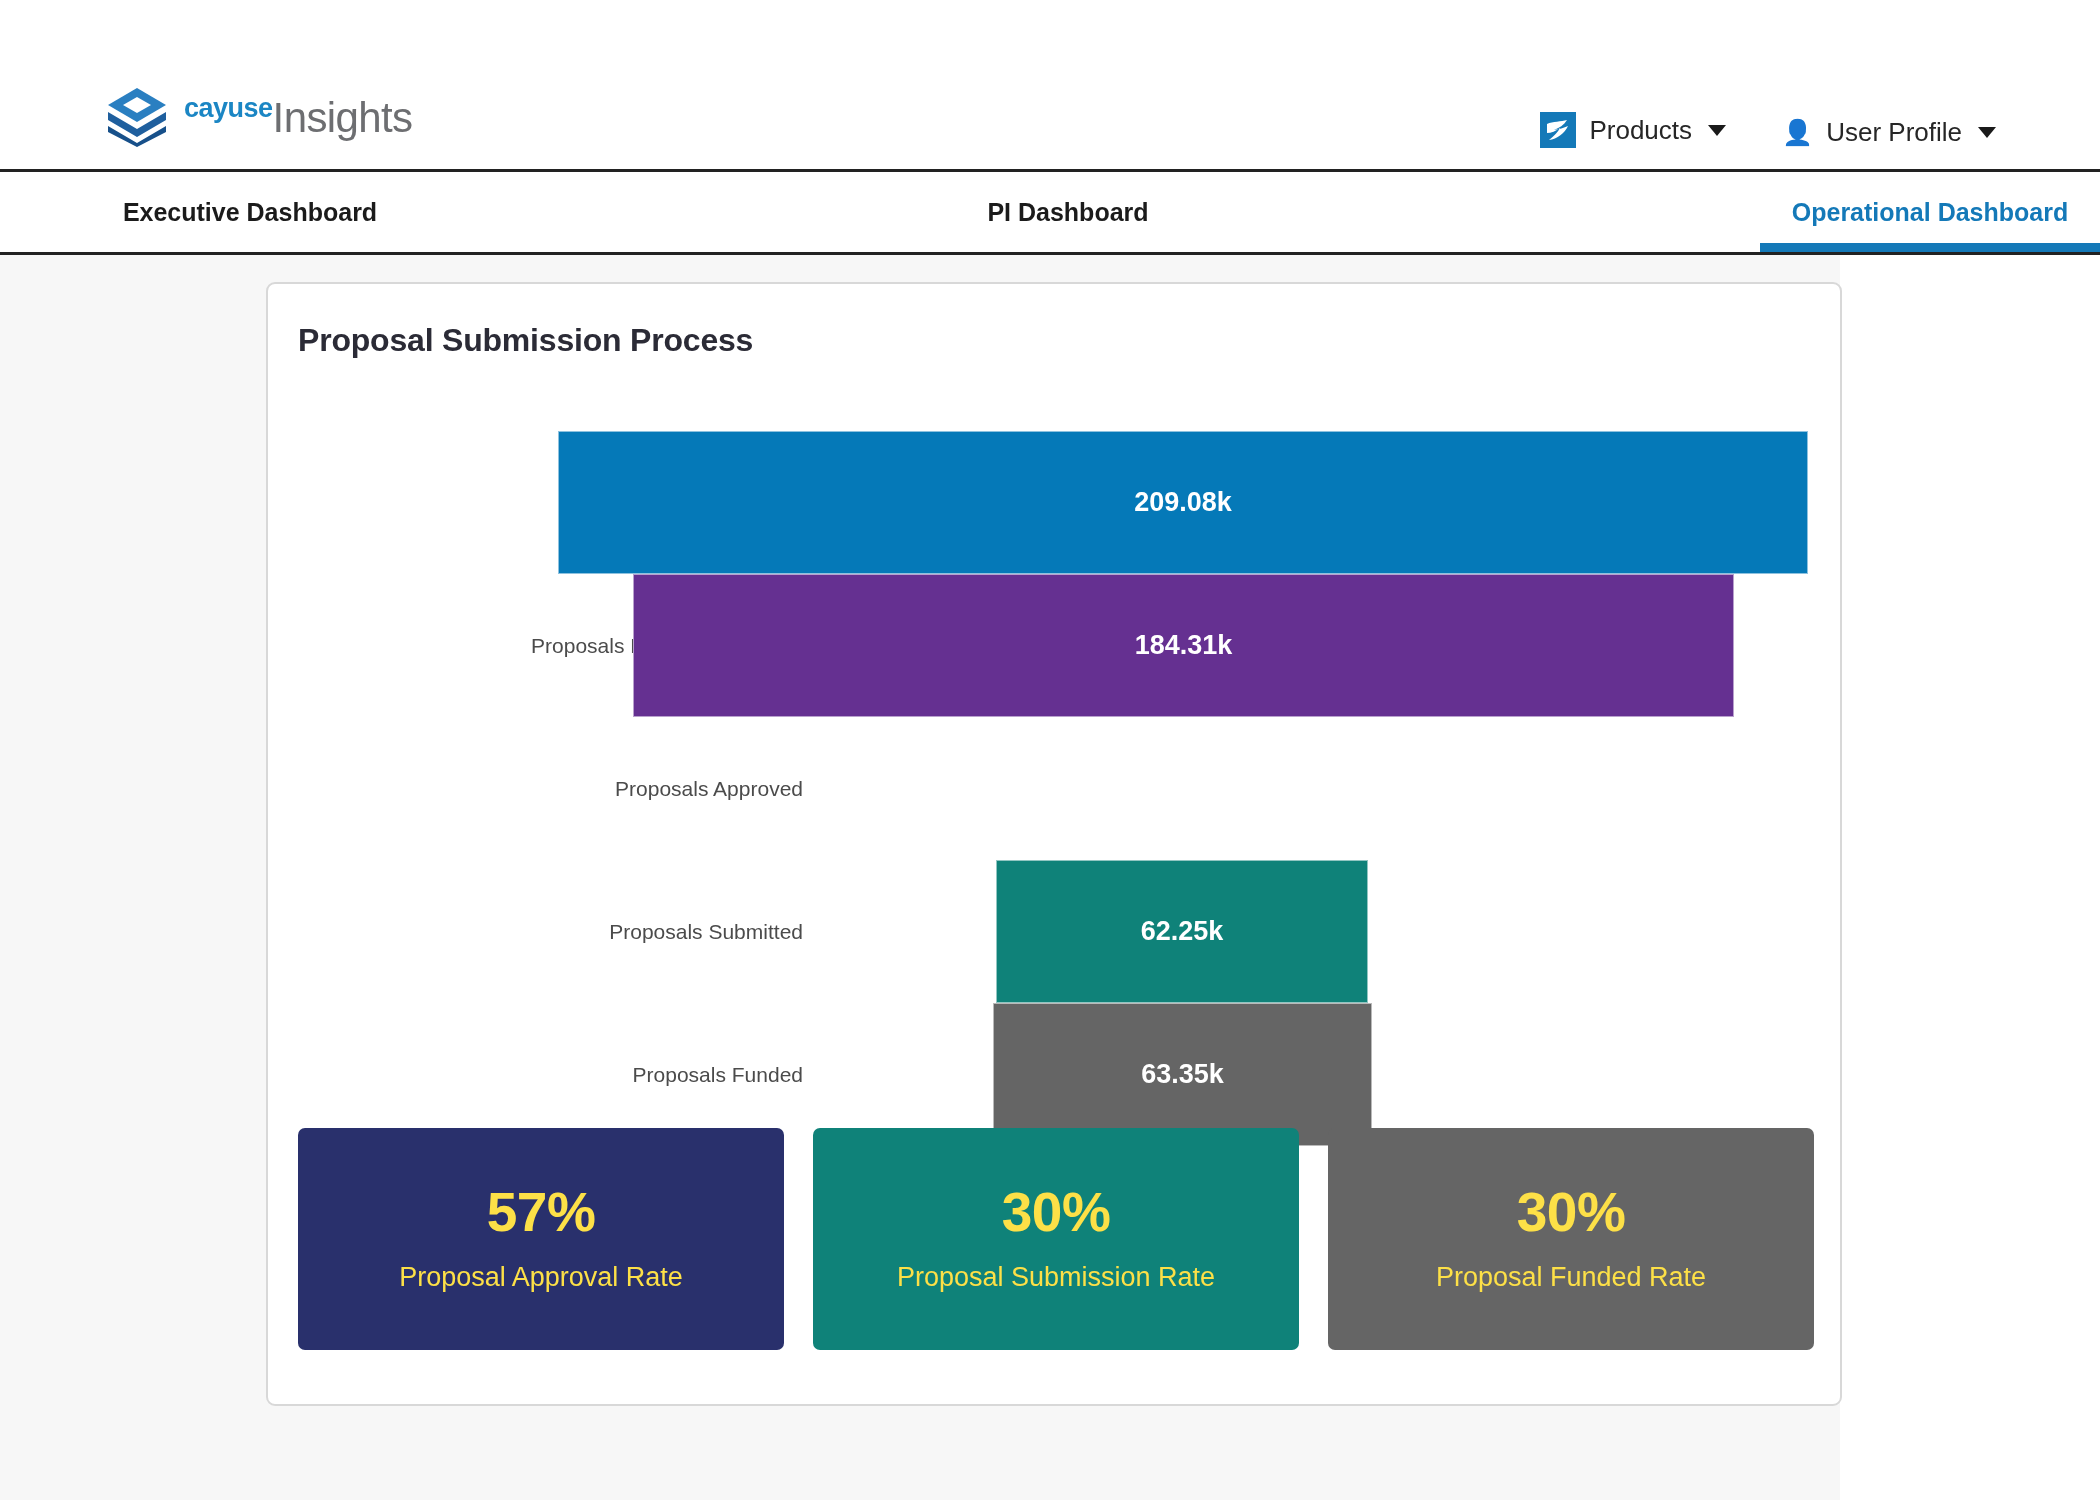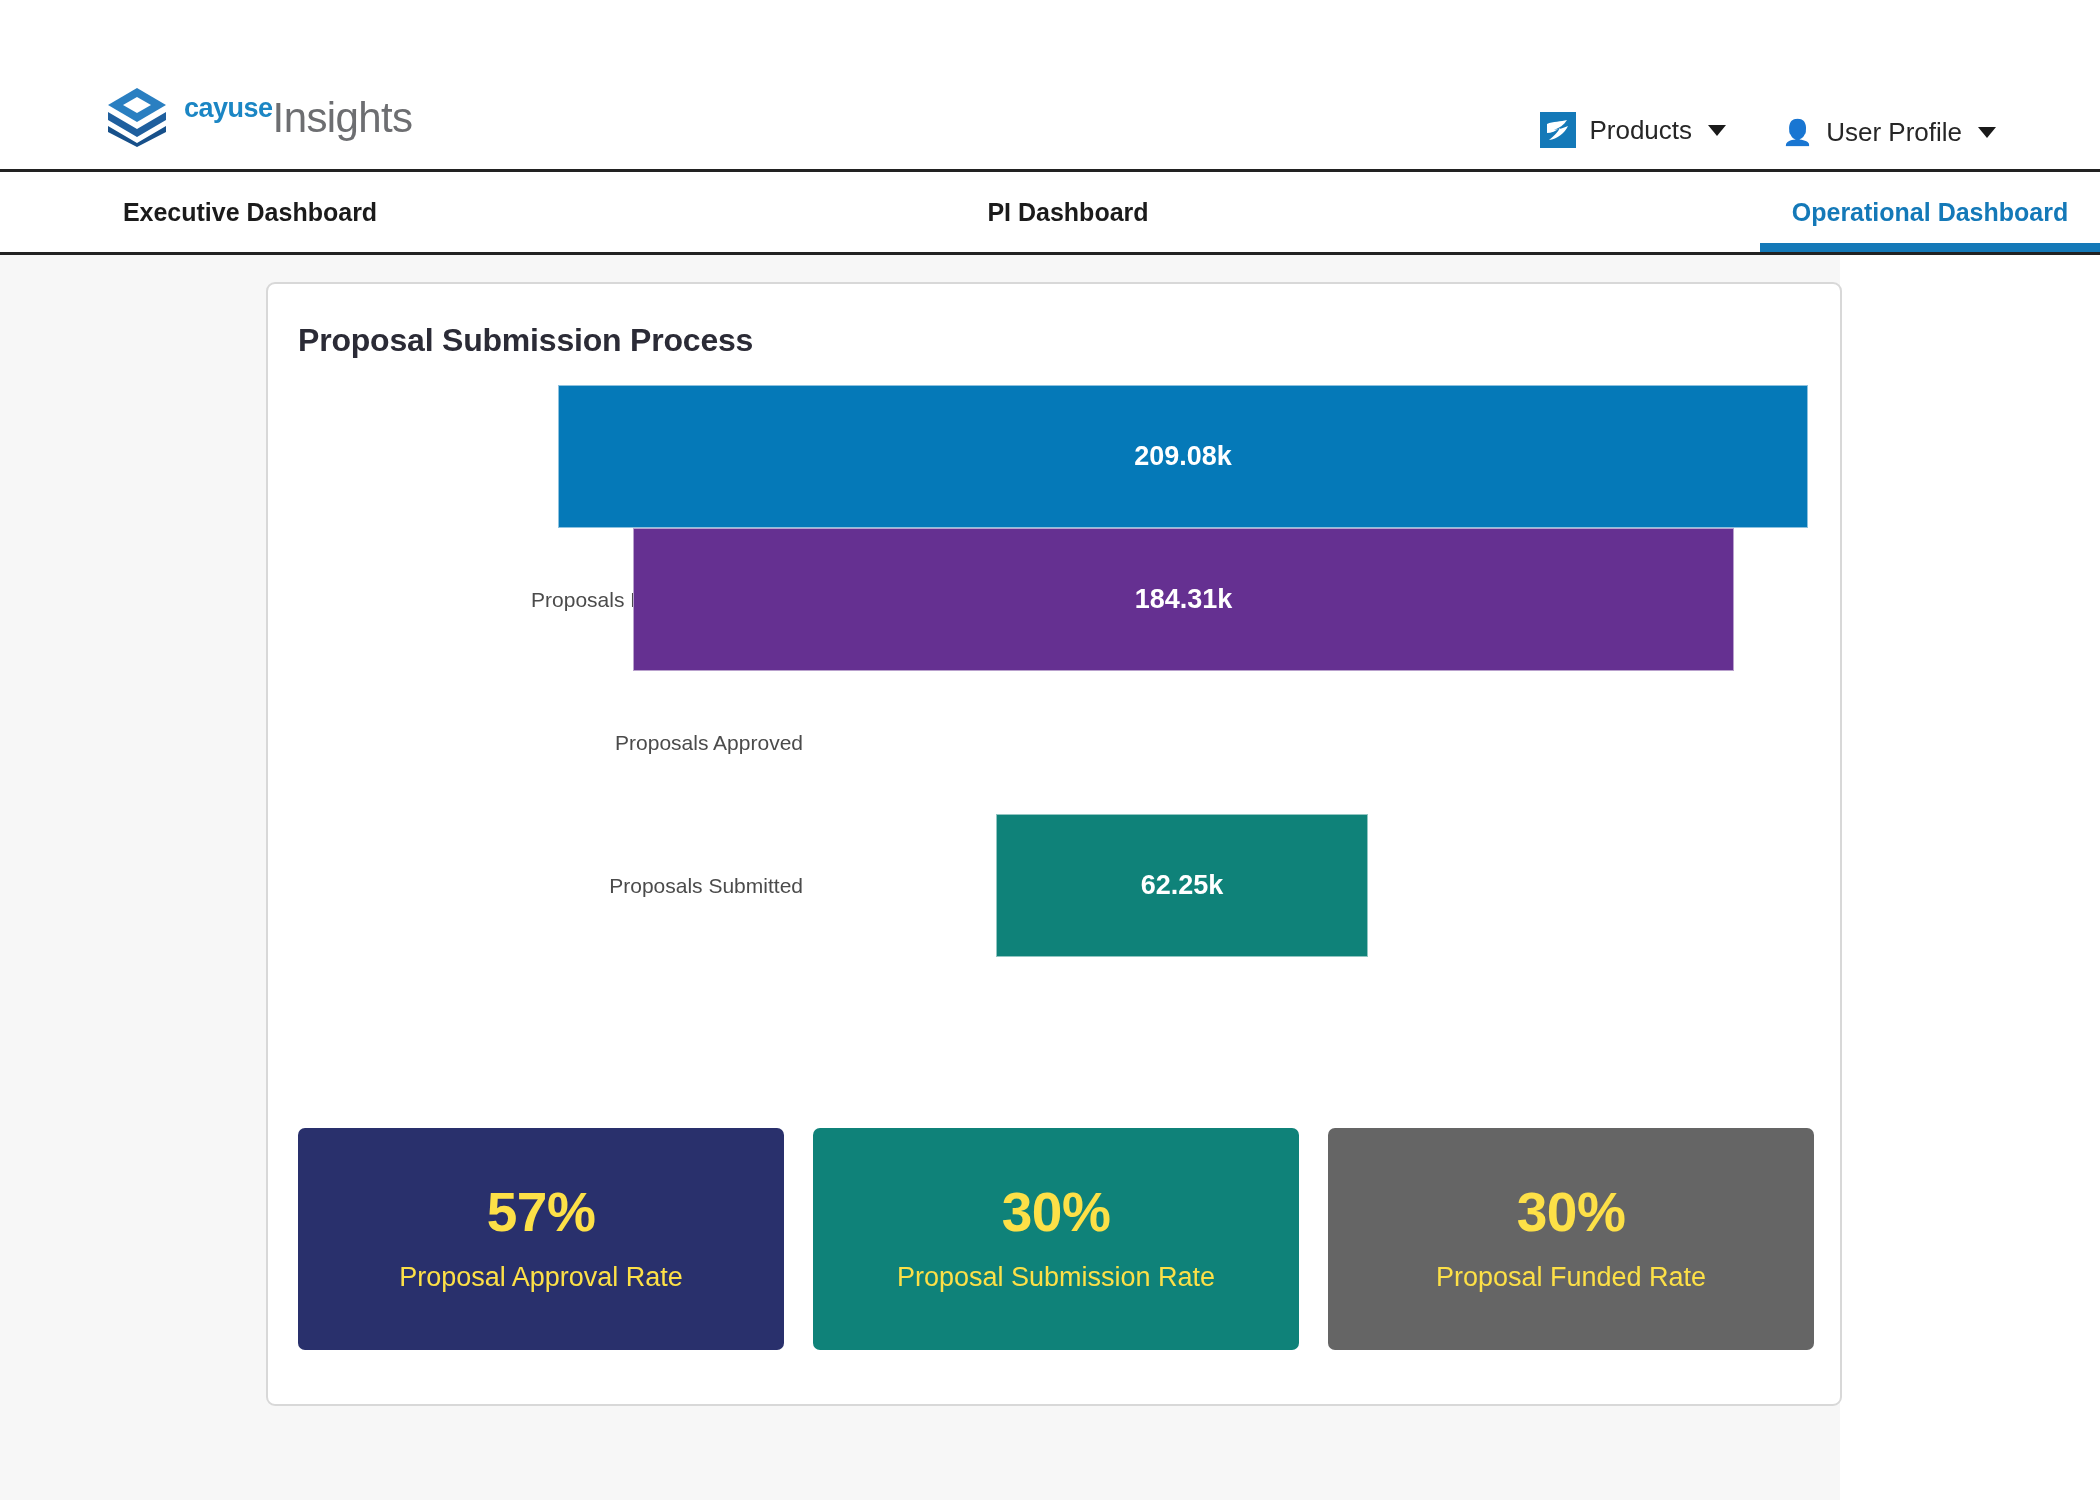--- a/index.html
+++ b/index.html
@@ -143,20 +143,21 @@
   #funnel {
     position: absolute;
     left: 0; top: 101px;
     width: 1576px; height: 717px;
   }
   .funnel-row {
     position: absolute;
     left: 0;
     width: 1576px;
     height: 143px;
+    margin-top: 46px;
   }
   .funnel-label {
     position: absolute;
     left: 0; top: 0;
     width: 545px; height: 143px;
     display: flex;
     align-items: center;
     justify-content: flex-end;
     padding-right: 10px;
     font-size: 21px;
@@ -268,20 +269,24 @@
           <div class="funnel-label">Proposals Routed for Review</div>
           <div class="funnel-bar" style="left: 365px; width: 1101px; background: rgb(101, 48, 145);">184.31k</div>
         </div>
         <div class="funnel-row" style="top: 286px;">
           <div class="funnel-label">Proposals Approved</div>
         </div>
         <div class="funnel-row" style="top: 429px;">
           <div class="funnel-label">Proposals Submitted</div>
           <div class="funnel-bar" style="left: 728px; width: 372px; background: rgb(15, 130, 121);">62.25k</div>
         </div>
+        <div class="funnel-row" style="top: 572px;">
+          <div class="funnel-label">Proposals Funded</div>
+          <div class="funnel-bar" style="left: 725px; width: 379px; background: rgb(101, 101, 101);">63.35k</div>
+        </div>
       </div>
 
     <div id="kpi-strip">
       <div class="kpi-card" style="background: rgb(41, 48, 108);">
         <span class="kpi-value">57%</span>
         <span class="kpi-label">Proposal Approval Rate</span>
       </div>
       <div class="kpi-card" style="background: rgb(15, 130, 121);">
         <span class="kpi-value">30%</span>
         <span class="kpi-label">Proposal Submission Rate</span>

